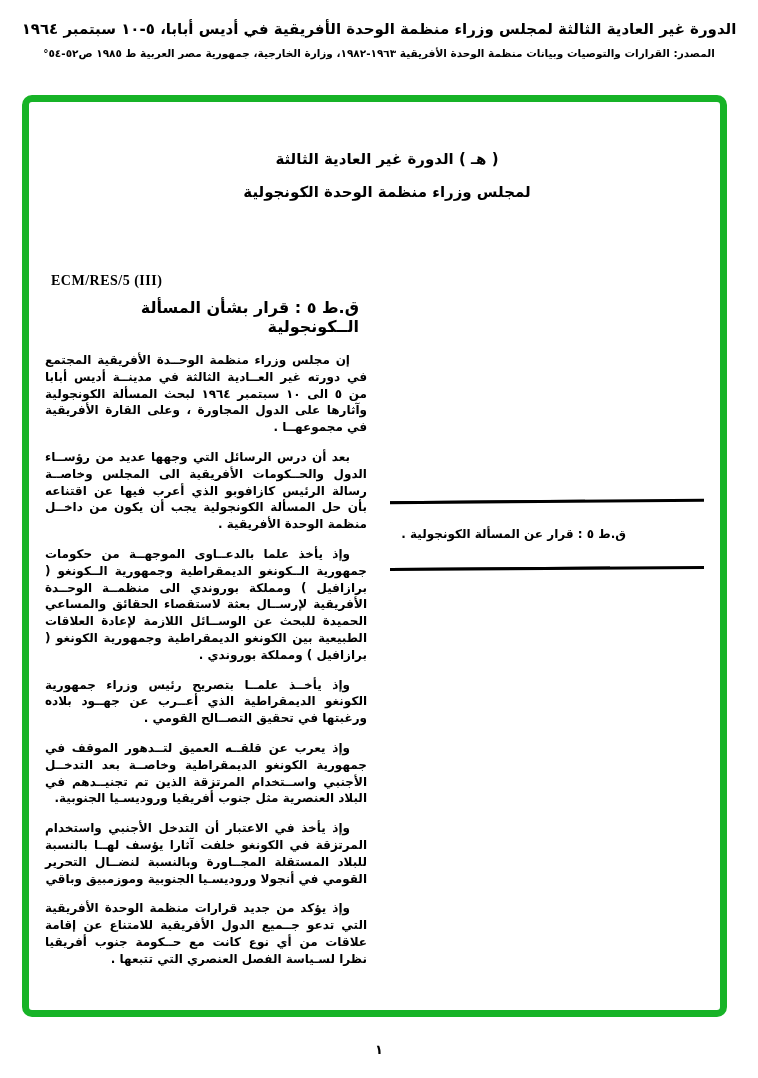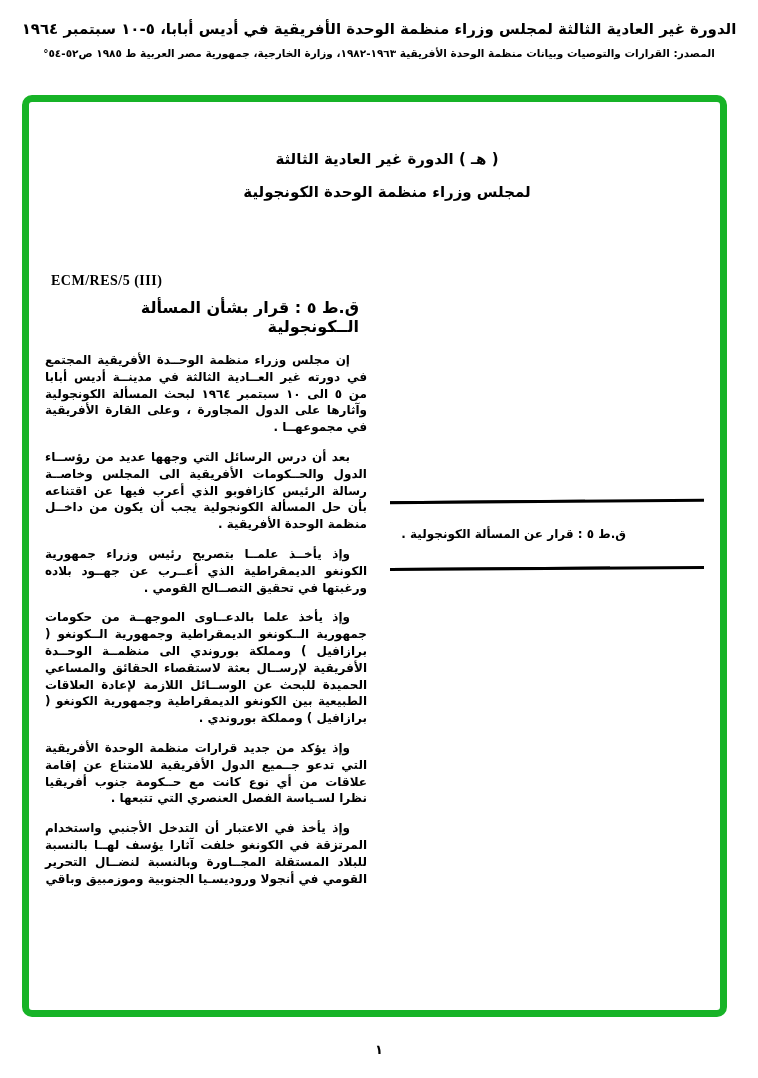--- a/index.html
+++ b/index.html
@@ -72,24 +72,25 @@
   <div>( هـ ) الدورة غير العادية الثالثة</div>
   <div>لمجلس وزراء منظمة الوحدة الكونجولية</div>
 </div>
 
 <div class="doc-ref">ECM/RES/5 (III)</div>
 
 <div class="main-col">
   <div class="res-heading">ق.ط ٥ : قرار بشأن المسألة الــكونجولية</div>
   <p>إن مجلس وزراء منظمة الوحــدة الأفريقية المجتمع في دورته غير العــادية الثالثة في مدينــة أديس أبابا من ٥ الى ١٠ سبتمبر ١٩٦٤ لبحث المسألة الكونجولية وآثارها على الدول المجاورة ، وعلى القارة الأفريقية في مجموعهــا .</p>
   <p>بعد أن درس الرسائل التي وجهها عديد من رؤســاء الدول والحــكومات الأفريقية الى المجلس وخاصــة رسالة الرئيس كازافوبو الذي أعرب فيها عن اقتناعه بأن حل المسألة الكونجولية يجب أن يكون من داخــل منظمة الوحدة الأفريقية .</p>
+  <p>وإذ يأخذ علما بالدعــاوى الموجهــة من حكومات جمهورية الــكونغو الديمقراطية وجمهورية الــكونغو ( برازافيل ) ومملكة بوروندي الى منظمــة الوحــدة الأفريقية لإرســال بعثة لاستقصاء الحقائق والمساعي الحميدة للبحث عن الوســائل اللازمة لإعادة العلاقات الطبيعية بين الكونغو الديمقراطية وجمهورية الكونغو ( برازافيل ) ومملكة بوروندي .</p>
   <p>وإذ يأخــذ علمــا بتصريح رئيس وزراء جمهورية الكونغو الديمقراطية الذي أعــرب عن جهــود بلاده ورغبتها في تحقيق التصــالح القومي .</p>
-  <p>وإذ يأخذ علما بالدعــاوى الموجهــة من حكومات جمهورية الــكونغو الديمقراطية وجمهورية الــكونغو ( برازافيل ) ومملكة بوروندي الى منظمــة الوحــدة الأفريقية لإرســال بعثة لاستقصاء الحقائق والمساعي الحميدة للبحث عن الوســائل اللازمة لإعادة العلاقات الطبيعية بين الكونغو الديمقراطية وجمهورية الكونغو ( برازافيل ) ومملكة بوروندي .</p>
+  <p>وإذ يعرب عن قلقــه العميق لتــدهور الموقف في جمهورية الكونغو الديمقراطية وخاصــة بعد التدخــل الأجنبي واســتخدام المرتزقة الذين تم تجنيــدهم في البلاد العنصرية مثل جنوب أفريقيا وروديسـيا الجنوبية.</p>
+  <p>وإذ يأخذ في الاعتبار أن التدخل الأجنبي واستخدام المرتزقة في الكونغو خلفت آثارا يؤسف لهــا بالنسبة للبلاد المستقلة المجــاورة وبالنسبة لنضــال التحرير القومي في أنجولا وروديسـيا الجنوبية وموزمبيق وباقي</p>
   <p>وإذ يؤكد من جديد قرارات منظمة الوحدة الأفريقية التي تدعو جــميع الدول الأفريقية للامتناع عن إقامة علاقات من أي نوع كانت مع حــكومة جنوب أفريقيا نظرا لسـياسة الفصل العنصري التي تتبعها .</p>
-  <p>وإذ يأخذ في الاعتبار أن التدخل الأجنبي واستخدام المرتزقة في الكونغو خلفت آثارا يؤسف لهــا بالنسبة للبلاد المستقلة المجــاورة وبالنسبة لنضــال التحرير القومي في أنجولا وروديسـيا الجنوبية وموزمبيق وباقي</p>
 </div>
 
 <div class="sidebar">
   <div class="rule top"></div>
   <div class="sidebar-items">
     <div class="item">ق.ط ٥ : قرار عن المسألة الكونجولية .</div>
   </div>
   <div class="rule bottom"></div>
 </div>
 

